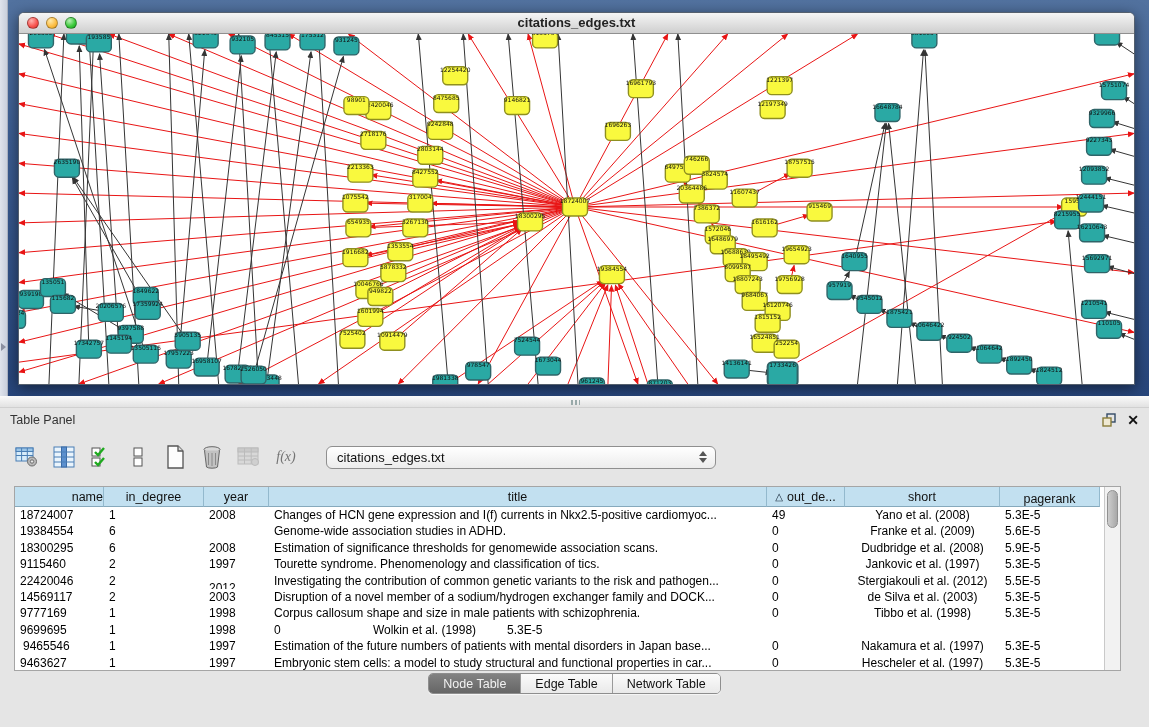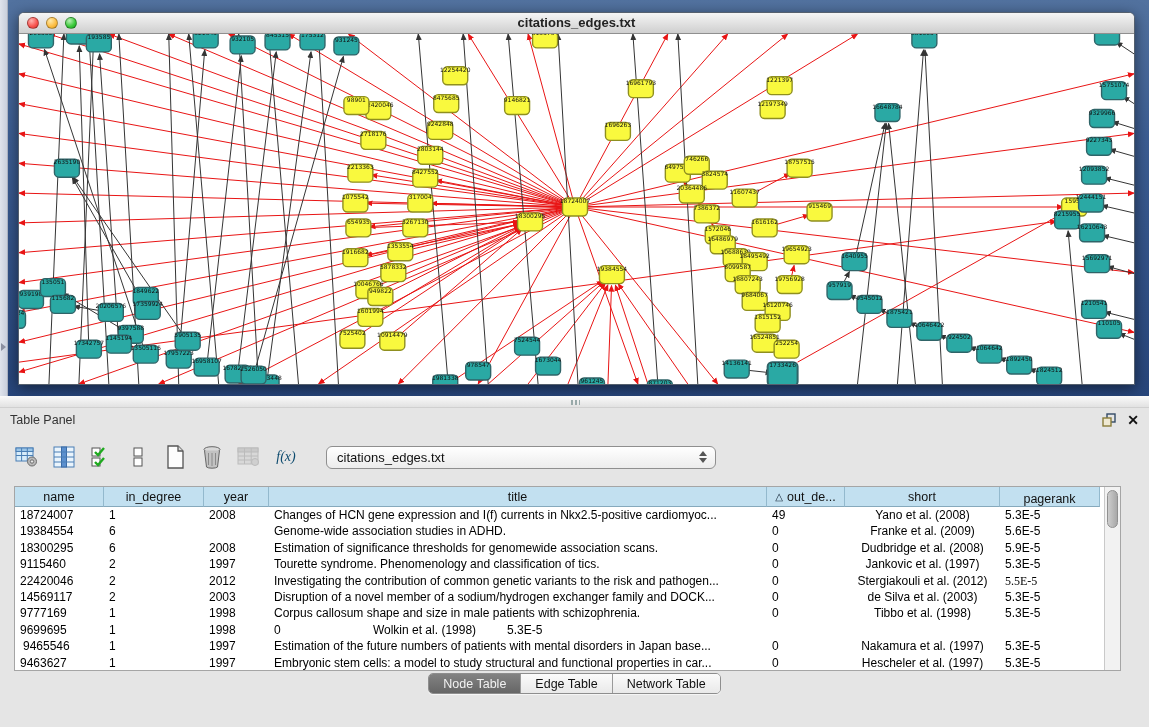--- a/index.html
+++ b/index.html
@@ -34,21 +34,21 @@
     background:repeating-linear-gradient(90deg,#9aa 0 2px, transparent 2px 4px); }
   .panel-header { position:absolute; top:12px; left:0; width:100%; height:23px;
     display:flex; align-items:center; padding:0 10px; gap:10px; }
   .panel-title { font-size:12.5px; color:#333; flex:0 0 auto; }
   .ph-spacer { flex:1; }
   .float-ic { width:15px; height:14px; display:inline-block; }
   .close-x { font-size:14px; font-weight:bold; color:#111; line-height:14px; cursor:default; }
 
   .toolbar { position:absolute; top:44px; left:14px; height:34px; display:flex; align-items:center; gap:11px; }
   .tbtn { width:26px; height:26px; border:none; background:transparent; display:flex; align-items:center; justify-content:center; }
-  .fx { font-family:"Liberation Serif", serif; font-style:italic; font-size:14px; color:#0c4a6e; }
+  .fx { font-family:"Liberation Serif", serif; font-style:italic; font-size:14px; color:#737373; }
   .dropdown { margin-left:16px; width:390px; height:23px; border:1px solid #8f8f8f; border-radius:6px;
     background:linear-gradient(#ffffff,#ececec); display:flex; align-items:center; padding:0 8px 0 10px; }
   .dd-label { flex:1; font-size:13px; color:#111; white-space:nowrap; overflow:hidden; }
   .dd-steppers { display:flex; flex-direction:column; gap:2px; }
   .dd-steppers i { width:0; height:0; border-left:4px solid transparent; border-right:4px solid transparent; }
   .dd-up { border-bottom:5px solid #555; }
   .dd-down { border-top:5px solid #555; }
 
   .table-wrap { position:absolute; top:90px; left:14px; width:1107px; height:185px;
     background:#fff; border:1px solid #a5a5a5; display:flex; }
@@ -757,21 +757,21 @@
       <span class="dd-steppers">
           <i class="dd-up"></i>
           <i class="dd-down"></i>
         </span>
     </div>
   </div>
 
   <div class="table-wrap">
     <div class="grid" id="grid">
         <div class="hrow">
-          <div class="hcell" style="width: 89px;">
+          <div class="hcell" style="width: 89px; justify-content: flex-end;">
             <span>name</span>
           </div>
           <div class="hcell" style="width: 100px;">
             <span>in_degree</span>
           </div>
           <div class="hcell" style="width: 65px;">
             <span>year</span>
           </div>
           <div class="hcell" style="width: 498px;">
             <span>title</span>
@@ -819,25 +819,25 @@
           <div class="tcell" style="width: 100px;">2</div>
           <div class="tcell" style="width: 65px;">1997</div>
           <div class="tcell" style="width: 498px;">Tourette syndrome. Phenomenology and classification of tics.</div>
           <div class="tcell" style="width: 78px;">0</div>
           <div class="tcell center" style="width: 155px;">Jankovic et al. (1997)</div>
           <div class="tcell" style="width: 100px;">5.3E-5</div>
         </div>
         <div class="trow">
           <div class="tcell" style="width: 89px;">22420046</div>
           <div class="tcell" style="width: 100px;">2</div>
-          <div class="tcell" style="width: 65px;">2012</div>
+          <div class="tcell" style="width: 65px; margin-top: 7px;">2012</div>
           <div class="tcell" style="width: 498px;">Investigating the contribution of common genetic variants to the risk and pathogen...</div>
           <div class="tcell" style="width: 78px;">0</div>
           <div class="tcell center" style="width: 155px;">Stergiakouli et al. (2012)</div>
-          <div class="tcell" style="width: 100px; font-family: Liberation Serif, serif;">5.5E-5</div>
+          <div class="tcell" style="width: 100px;">5.5E-5</div>
         </div>
         <div class="trow">
           <div class="tcell" style="width: 89px;">14569117</div>
           <div class="tcell" style="width: 100px;">2</div>
           <div class="tcell" style="width: 65px;">2003</div>
           <div class="tcell" style="width: 498px;">Disruption of a novel member of a sodium/hydrogen exchanger family and DOCK...</div>
           <div class="tcell" style="width: 78px;">0</div>
           <div class="tcell center" style="width: 155px;">de Silva et al. (2003)</div>
           <div class="tcell" style="width: 100px;">5.3E-5</div>
         </div>

